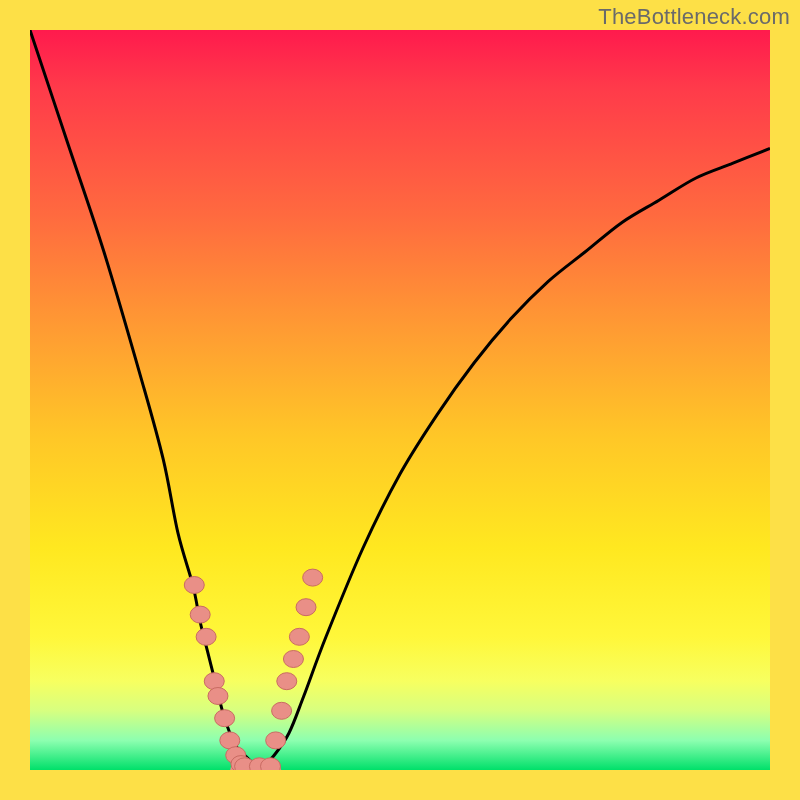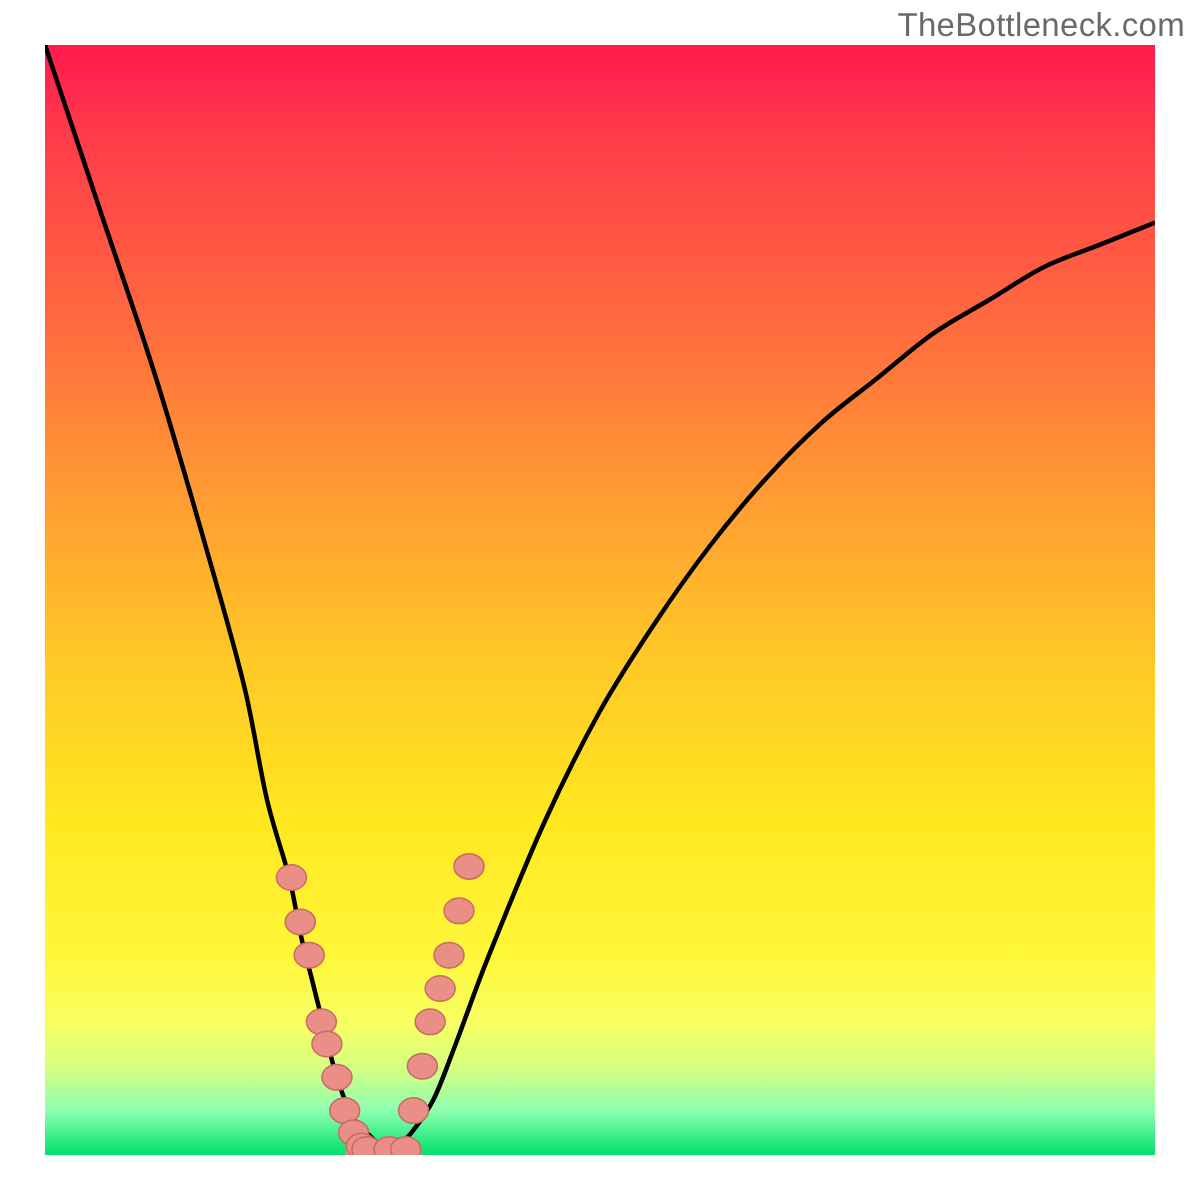--- a/index.html
+++ b/index.html
@@ -10,21 +10,21 @@
     background: #000;
     overflow: hidden;
     font-family: Arial, Helvetica, sans-serif;
   }
   .frame {
     position: absolute;
     left: 0;
     top: 0;
     width: 800px;
     height: 800px;
-    background: #ffffff;
+    background: #fde047;
   }
   .plot {
     position: absolute;
     left: 30px;
     top: 30px;
     width: 740px;
     height: 740px;
     background: linear-gradient(to bottom,
       #ff1a4d 0%,
       #ff3b4a 8%,

